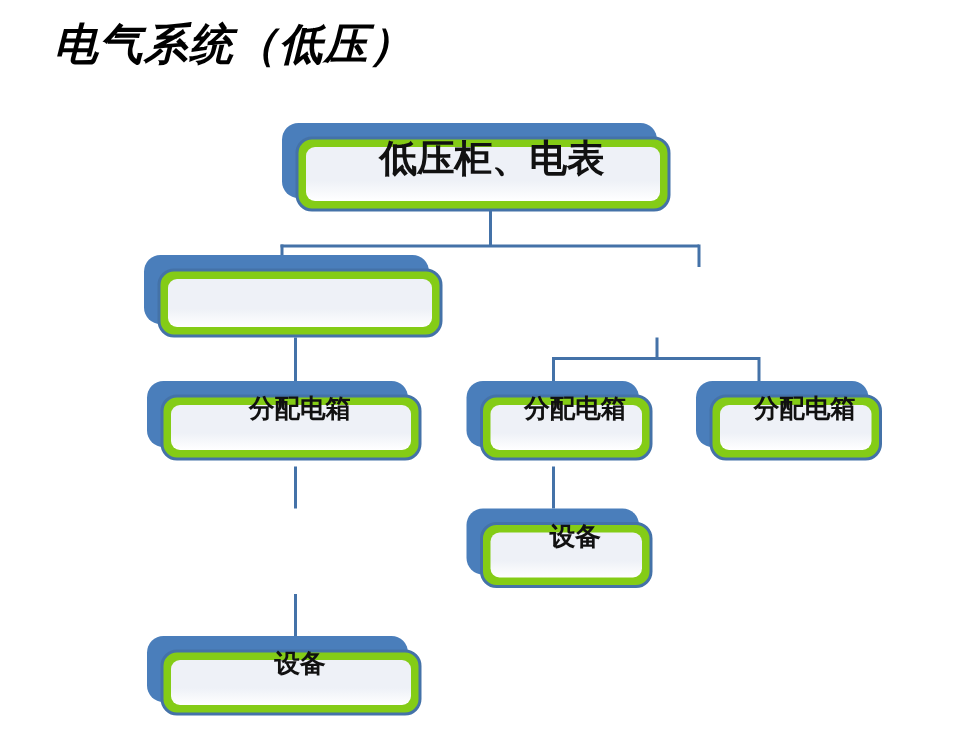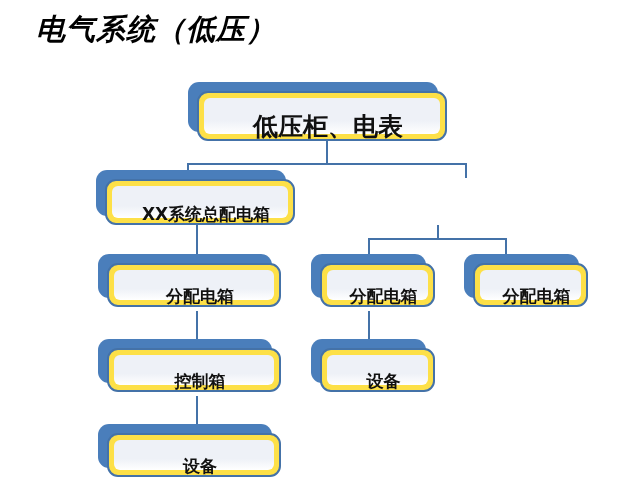--- a/index.html
+++ b/index.html
@@ -55,23 +55,23 @@
   }
   .node .face {
     position: absolute;
     left: 9px;
     top: 9px;
     width: 100%;
     height: 100%;
     box-sizing: border-box;
     border: 2px solid #4472a8;
     border-radius: 11px;
-    background: #fde047;
+    background: #84cc16;
     display: flex;
-    align-items: flex-end;
+    align-items: flex-start;
     justify-content: center;
     padding-left: 12px;
   }
   .node .inner {
     position: absolute;
     left: 5px;
     top: 5px;
     right: 5px;
     bottom: 5px;
     border-radius: 6px;
@@ -81,21 +81,21 @@
     position: relative;
     z-index: 2;
     color: #111111;
     font-weight: 700;
     font-family: "DejaVu Sans", "Liberation Sans", sans-serif;
     line-height: 1;
     white-space: nowrap;
   }
   .node.big .label { font-size: 25px; }
   .node.mid .label { font-size: 17px; }
-  .node.small .label { font-size: 17px; margin-top: 35px; }
+  .node.small .label { font-size: 17px; }
 </style>
 </head>
 <body>
 
 <div id="canvas">
 
   <div id="diagram-title">电气系统（低压）</div>
 
   <div class="conn v" style="left:326px; top:140px; height:24px;"></div>
   <div class="conn h" style="left:187px; top:163px; width:279px;"></div>
@@ -120,21 +120,20 @@
     <div class="face">
       <div class="inner"></div>
       <span class="label">低压柜、电表</span>
     </div>
   </div>
 
   <div class="node mid" style="left:96px; top:170px; width:190px; height:46px;">
     <div class="shadow"></div>
     <div class="face">
       <div class="inner"></div>
-      <span class="label">XX系统总配电箱</span>
     </div>
   </div>
 
 
   <div class="node small" style="left:98px; top:254px; width:174px; height:44px;">
     <div class="shadow"></div>
     <div class="face">
       <div class="inner"></div>
       <span class="label">分配电箱</span>
     </div>
@@ -149,27 +148,20 @@
   </div>
 
   <div class="node small" style="left:464px; top:254px; width:115px; height:44px;">
     <div class="shadow"></div>
     <div class="face">
       <div class="inner"></div>
       <span class="label">分配电箱</span>
     </div>
   </div>
 
-  <div class="node small" style="left:98px; top:339px; width:174px; height:44px;">
-    <div class="shadow"></div>
-    <div class="face">
-      <div class="inner"></div>
-      <span class="label">控制箱</span>
-    </div>
-  </div>
 
   <div class="node small" style="left:311px; top:339px; width:115px; height:44px;">
     <div class="shadow"></div>
     <div class="face">
       <div class="inner"></div>
       <span class="label">设备</span>
     </div>
   </div>
 
   <div class="node small" style="left:98px; top:424px; width:174px; height:44px;">

